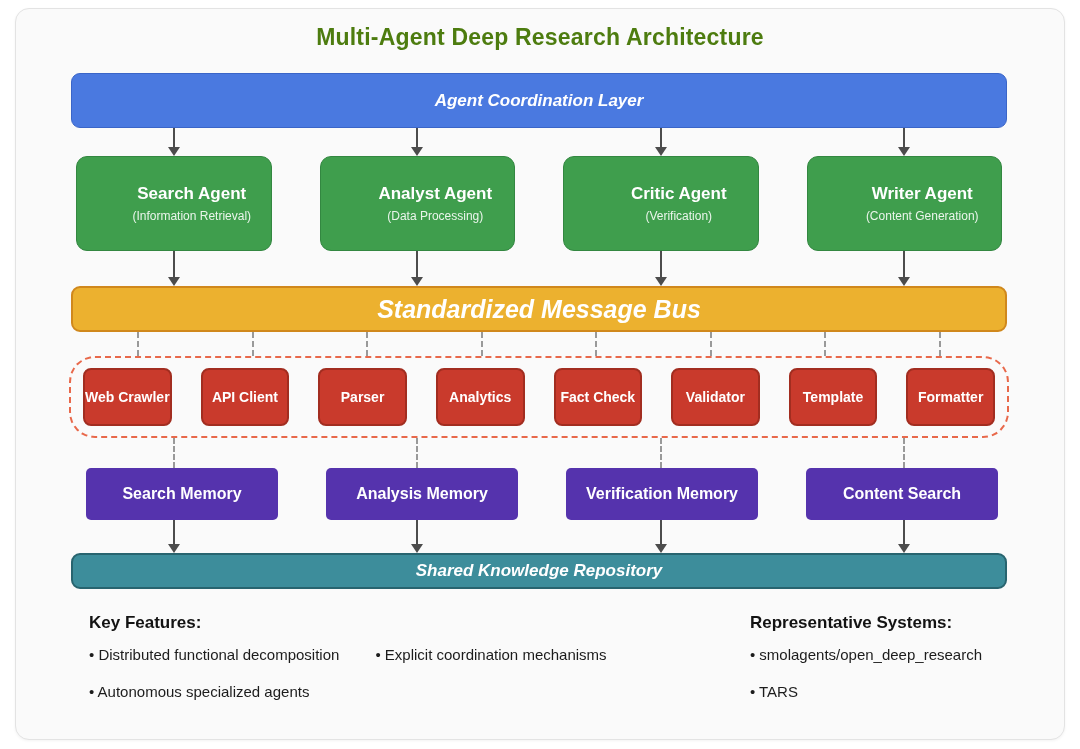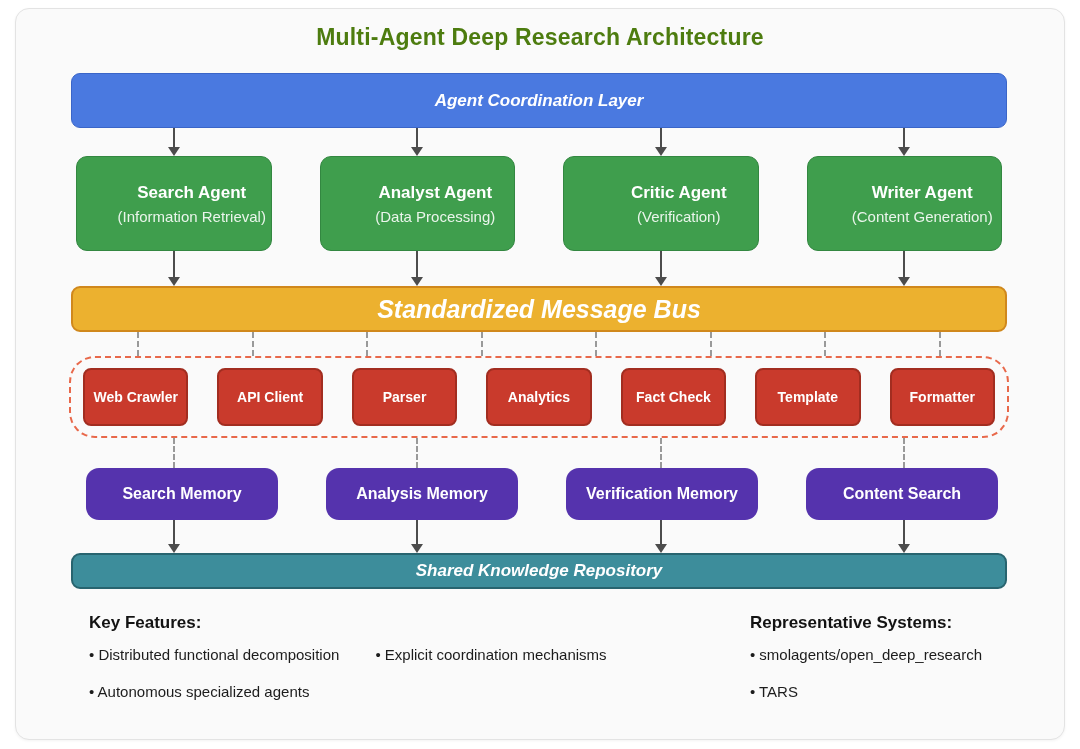--- a/index.html
+++ b/index.html
@@ -37,42 +37,42 @@
   .arrow .head  { width: 0; height: 0; border-left: 6px solid transparent;
     border-right: 6px solid transparent; border-top: 9px solid #4c4c4c; }
 
   
   .agent-card {
     height: 95px; background: #3f9e4d; border: 1px solid #338741; border-radius: 11px;
     display: flex; flex-direction: column; align-items: center; justify-content: center;
     gap: 5px; color: #ffffff; padding-left: 36px;
   }
   .agent-card .agent-title { font-size: 17px; font-weight: bold; }
-  .agent-card .agent-subtitle { font-size: 15px; color: #eaf5eb; }
+  .agent-card .agent-subtitle { font-size: 12px; color: #eaf5eb; }
 
   
   .dash8 { display: grid; grid-template-columns: repeat(8, 1fr); height: 24px; margin: 0 67px 0 65px; }
   .dash4 { height: 30px; }
   .dash-cell { display: flex; justify-content: center; height: 100%; }
   .dash-line { width: 0; height: 100%; border-left: 2px dashed #999999; }
 
   
   .tools-wrap {
     margin: 0 55px 0 53px; height: 82px; border: 2px dashed #e8684a; border-radius: 26px;
     padding: 10px 12px; display: flex; gap: 29px; align-items: stretch;
   }
   .tool-box {
     flex: 1; background: #c93a2c; border: 2px solid #a22d20; border-radius: 8px;
     display: flex; align-items: center; justify-content: center;
     color: #ffffff; font-weight: bold; font-size: 14px; white-space: nowrap;
   }
 
   
   .memory-box {
-    height: 52px; background: #5533ad; border-radius: 13px; display: flex;
+    height: 52px; background: #5533ad; border-radius: 5px; display: flex;
     align-items: center; justify-content: center; color: #ffffff;
     font-weight: bold; font-size: 16px; text-align: right;
   }
   .memory-row { margin: 0 66px 0 70px; }
 
   
   .footer { display: flex; justify-content: space-between; margin: 24px 82px 0 73px; }
   .footer-heading { font-size: 17px; font-weight: bold; color: #131313; }
   .kf-grid { margin-top: 13px; display: grid; grid-template-columns: auto auto;
     column-gap: 36px; row-gap: 20px; justify-content: start; }
@@ -177,20 +177,21 @@
         <div class="dash-line"></div>
       </div>
   </div>
 
   <div class="tools-wrap">
     <div class="tool-box">Web Crawler</div>
     <div class="tool-box">API Client</div>
     <div class="tool-box">Parser</div>
     <div class="tool-box">Analytics</div>
     <div class="tool-box">Fact Check</div>
+    <div class="tool-box">Validator</div>
     <div class="tool-box">Template</div>
     <div class="tool-box">Formatter</div>
   </div>
 
   <div class="cols4 dash4">
     <div class="dash-cell">
         <div class="dash-line"></div>
       </div>
     <div class="dash-cell">
         <div class="dash-line"></div>

